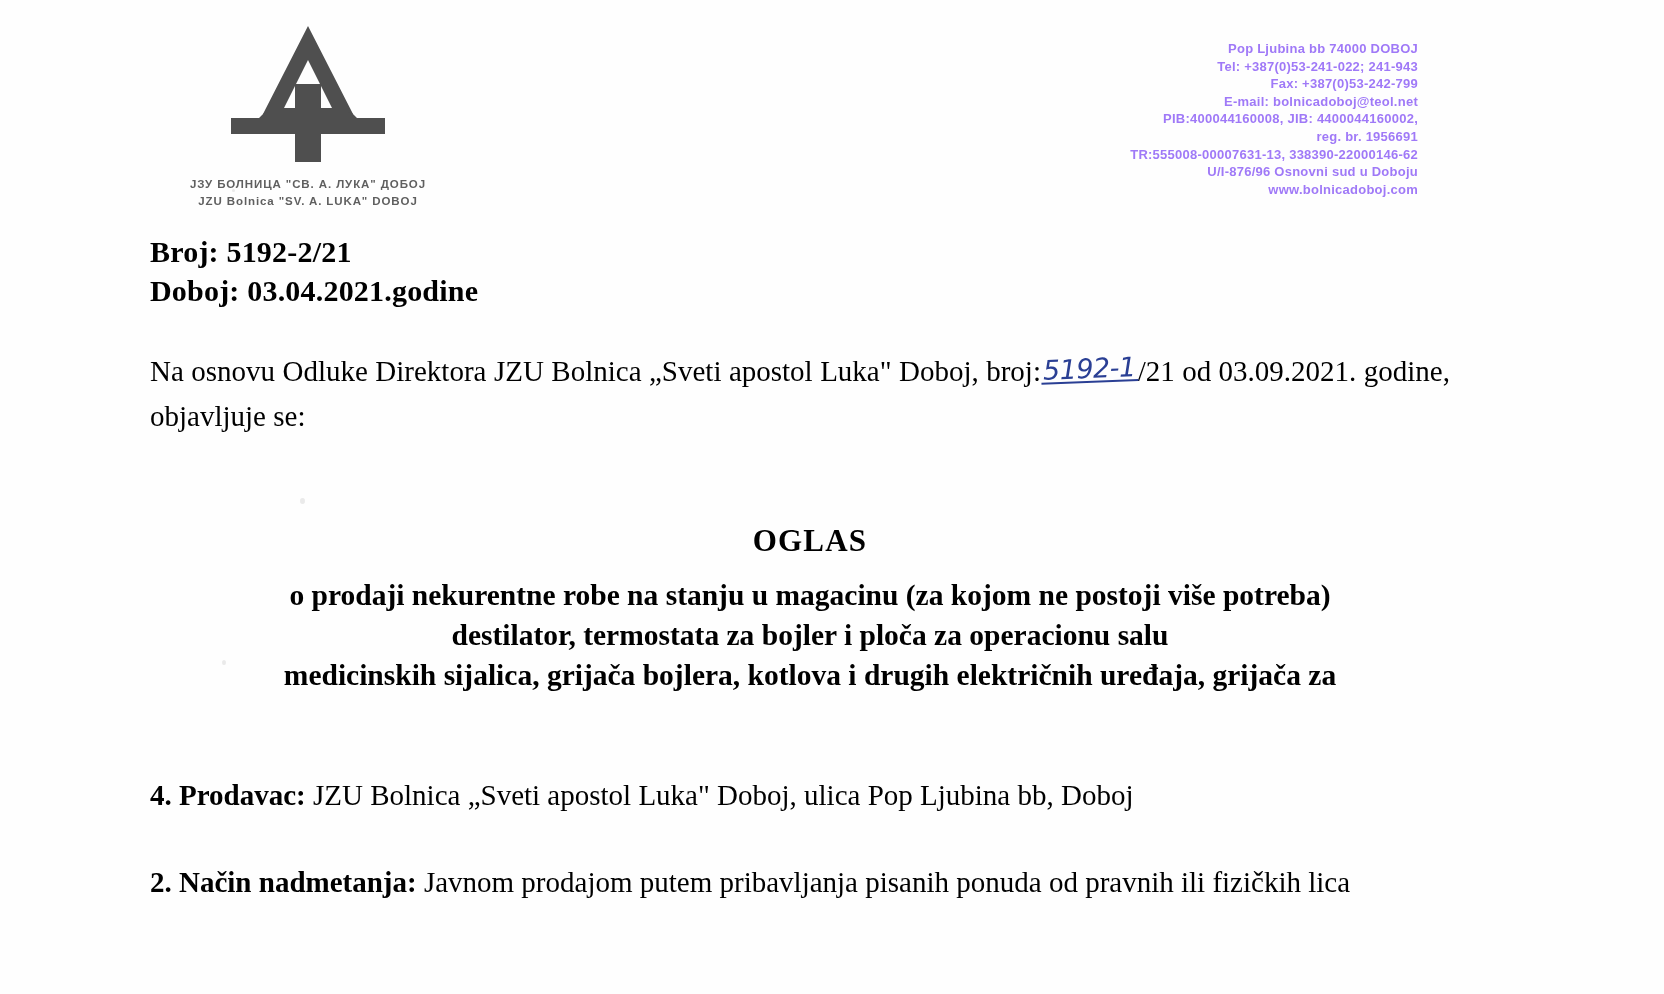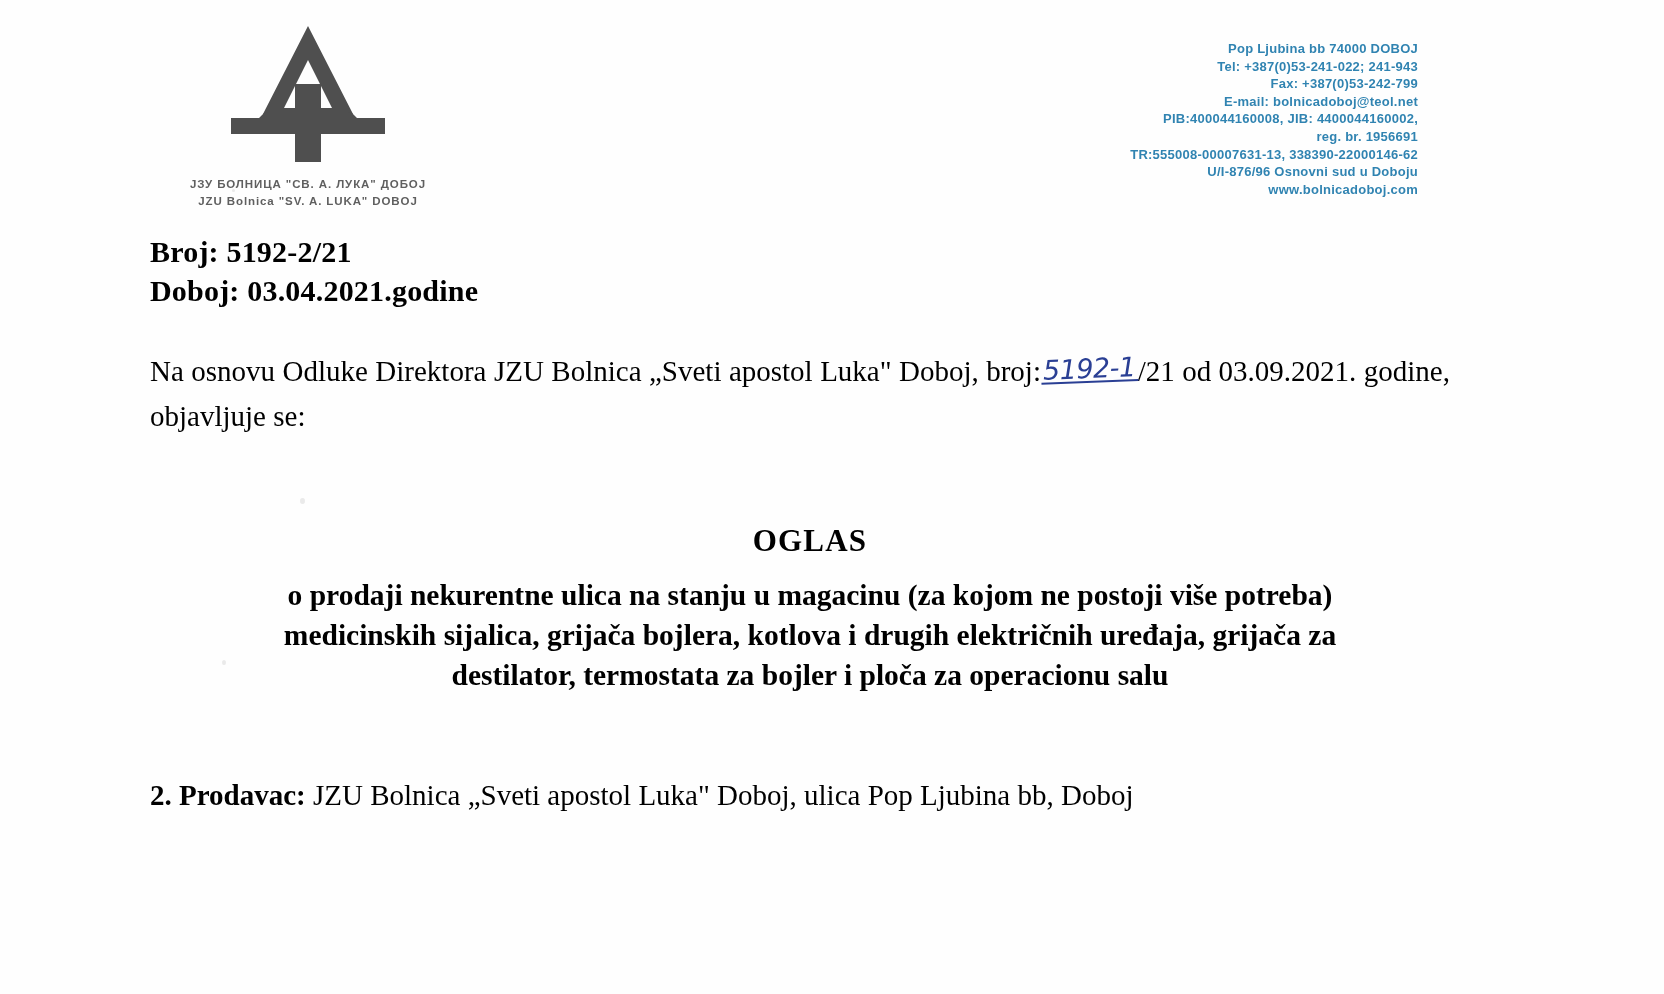--- a/index.html
+++ b/index.html
@@ -65,21 +65,21 @@
 
   .contact-block {
     position: absolute;
     right: 246px;
     top: 40px;
     text-align: right;
     font-family: "Liberation Sans", sans-serif;
     font-size: 13px;
     font-weight: bold;
     line-height: 17.6px;
-    color: #0369a1;
+    color: #8b5cf6;
     letter-spacing: 0.25px;
     white-space: nowrap;
     filter: blur(0.5px);
     opacity: 0.82;
   }
   .contact-block .cline {
     display: block;
   }
 
   
@@ -218,28 +218,29 @@
     <div class="ref-block">
       <span class="ref-line">Broj: 5192-2/21</span>
       <span class="ref-line">Doboj: 03.04.2021.godine</span>
     </div>
 
     <p class="intro-para"><span class="seg">Na osnovu Odluke Direktora JZU Bolnica „Sveti apostol Luka" Doboj, broj:</span><span class="handwriting">5192-1</span><span class="seg">/21 od 03.09.2021. godine, objavljuje se:</span></p>
 
     <div class="headline-wrap">
       <div class="headline-title">OGLAS</div>
       <div class="headline-sub">
-        <span class="sline">o prodaji nekurentne ulica na stanju u magacinu (za kojom ne postoji više potreba)</span>
+        <span class="sline">o prodaji nekurentne robe na stanju u magacinu (za kojom ne postoji više potreba)</span>
+        <span class="sline">destilator, termostata za bojler i ploča za operacionu salu</span>
         <span class="sline">medicinskih sijalica, grijača bojlera, kotlova i drugih električnih uređaja, grijača za</span>
-        <span class="sline">destilator, termostata za bojler i ploča za operacionu salu</span>
       </div>
     </div>
 
     <div class="clauses">
-      <p class="clause"><span class="lead">2. Prodavac:</span> <span>JZU Bolnica „Sveti apostol Luka" Doboj, ulica Pop Ljubina bb, Doboj</span></p>
+      <p class="clause"><span class="lead">4. Prodavac:</span> <span>JZU Bolnica „Sveti apostol Luka" Doboj, ulica Pop Ljubina bb, Doboj</span></p>
+      <p class="clause"><span class="lead">2. Način nadmetanja:</span> <span>Javnom prodajom putem pribavljanja pisanih ponuda od pravnih ili fizičkih lica</span></p>
     </div>
   </div>
 
   <span class="speck" style="left:300px; top:498px; width:5px; height:6px;"></span>
   <span class="speck" style="left:222px; top:660px; width:4px; height:5px;"></span>
   <span class="speck" style="left:232px; top:189px; width:3px; height:3px;"></span>
 
 </div>
 
 </body></html>

